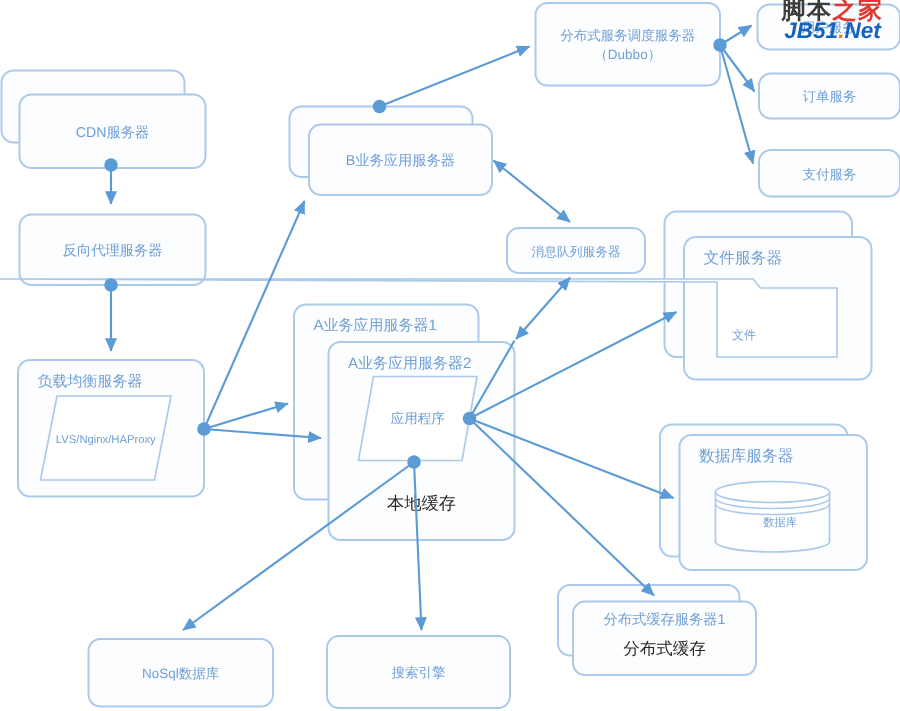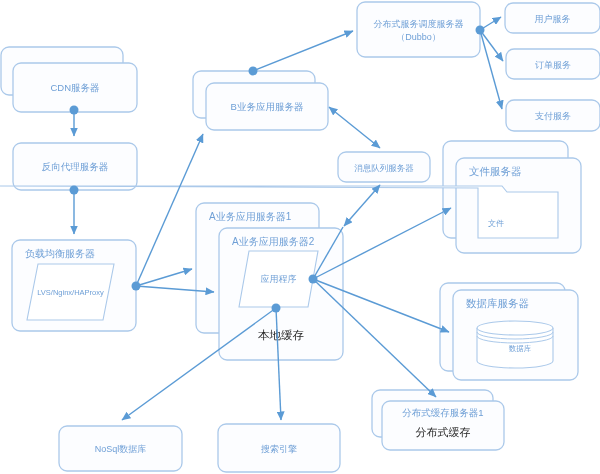--- a/index.html
+++ b/index.html
@@ -7,20 +7,24 @@
          font-family:"Liberation Sans","DejaVu Sans",sans-serif;}
   #diagram-svg{position:absolute;left:0;top:0;}
   .watermark{position:absolute;top:1px;right:1px;width:88px;text-align:center;line-height:14px;z-index:5;pointer-events:none;}
   .wm-l1{font-size:16px;font-weight:bold;letter-spacing:1px;white-space:nowrap;}
   .wm-l2{font-size:15px;font-weight:bold;font-style:italic;margin-top:-1px;white-space:nowrap;}
 </style>
 </head>
 <body>
 
 <div id="stage">
+  <div class="watermark">
+    <div class="wm-l1"><span class="wm-dark" style="color: rgb(59, 59, 59);">脚本</span><span class="wm-red" style="color: rgb(224, 57, 46);">之家</span></div>
+    <div class="wm-l2"><span class="wm-blue" style="color: rgb(21, 99, 190);">JB51</span><span class="wm-orange" style="color: rgb(240, 131, 0);">.</span><span class="wm-blue" style="color: rgb(21, 99, 190);">Net</span></div>
+  </div>
 <svg id="diagram-svg" width="600" height="474" viewBox="0 0 600 474">
       <defs>
         <marker id="ah" markerUnits="userSpaceOnUse" markerWidth="10" markerHeight="8" refX="8.5" refY="4" orient="auto-start-reverse">
           <path d="M0,0 L9,4 L0,8 z" fill="#5b9bd5"></path>
         </marker>
       </defs>
       <g>
         <rect x="1" y="47" width="122" height="48" rx="8" ry="8" fill="#fcfdff" stroke="#abc9ea" stroke-width="1.3"></rect>
         <rect x="13" y="63" width="124" height="49" rx="8" ry="8" fill="#fcfdff" stroke="#abc9ea" stroke-width="1.3"></rect>
         <text x="75" y="91" font-size="9.5" fill="#6e9fd6" text-anchor="middle">CDN服务器</text>

